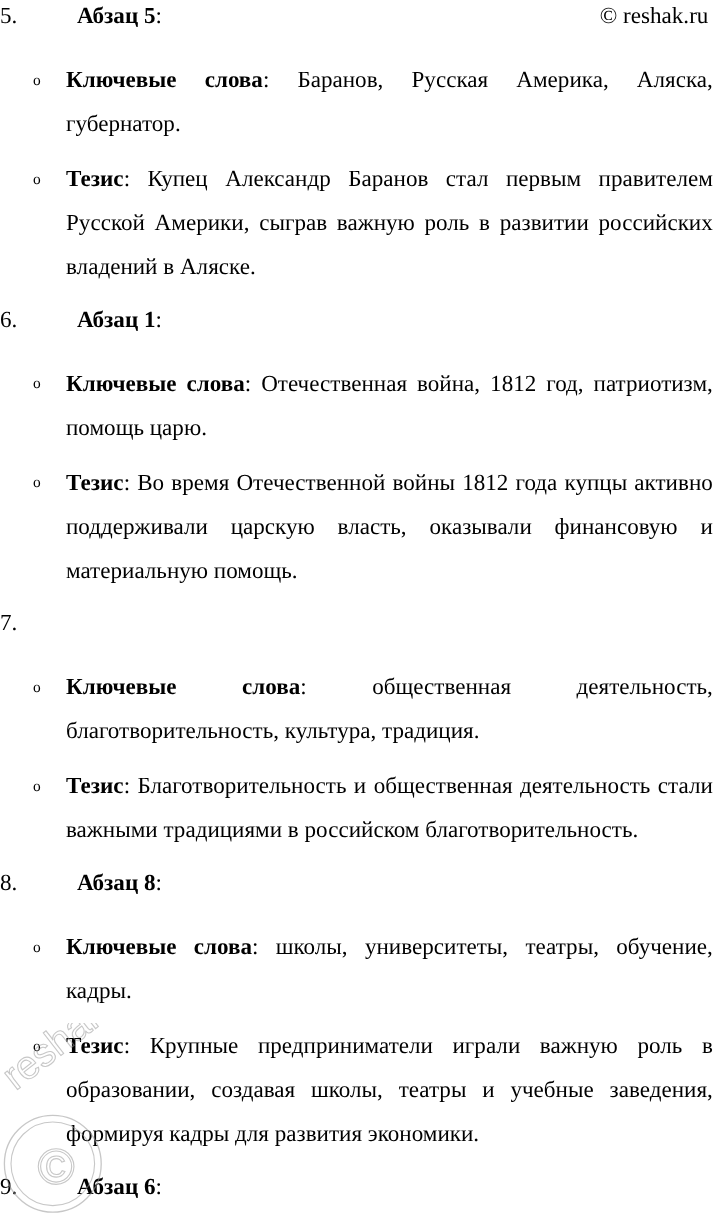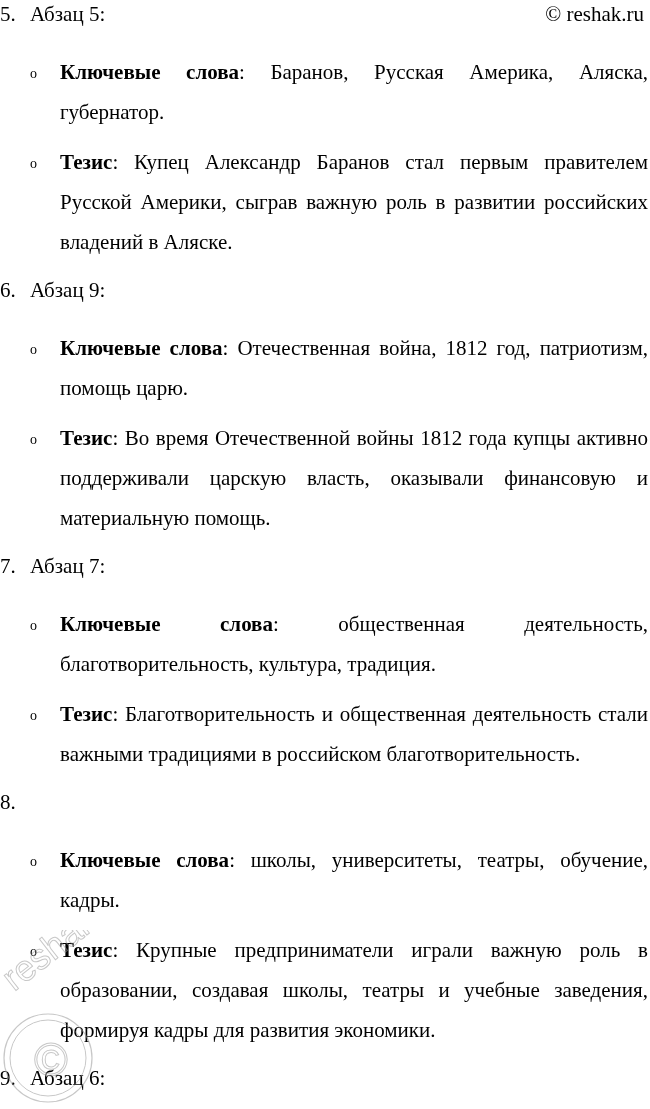--- a/index.html
+++ b/index.html
@@ -9,21 +9,21 @@
     color: #000; font-size: 21px;
   }
   .doc { position: absolute; left: 0; top: 0; width: 650px; }
   .section { position: relative; }
   .head {
     position: relative; height: 40px; line-height: 40px;
     margin-top: 0;
   }
   .num { position: absolute; left: 0; top: -6px; }
   .head-label { position: absolute; left: 30px; top: -6px; }
-  .head-label b { font-weight: normal; }
+  .head-label b { font-weight: bold; margin-left: 40px; }
   .bullet-item {
     position: relative; margin-left: 60px; width: 588px;
     line-height: 40px; text-align: justify; text-align-last: left;
     margin-top: 10px;
   }
   .bullet-mark {
     position: absolute; left: -30px; top: 0; font-size: 14px; line-height: 44px;
   }
   .lbl { font-weight: bold; margin-top: 20px; }
   .copyright {
@@ -51,50 +51,50 @@
     </div>
     <div class="bullet-item">
       <span class="bullet-mark">o</span>
       <span class="lbl">Тезис</span><span>: Купец Александр Баранов стал первым правителем Русской Америки, сыграв важную роль в развитии российских владений в Аляске.</span>
     </div>
   </div>
 
   <div class="section" style="margin-top:14px">
     <div class="head">
       <span class="num">6.</span>
-      <span class="head-label"><b>Абзац 9</b><span>:</span></span>
+      <span class="head-label"><b>Абзац 1</b><span>:</span></span>
     </div>
     <div class="bullet-item" style="margin-top:12px">
       <span class="bullet-mark">o</span>
       <span class="lbl">Ключевые слова</span><span>: Отечественная война, 1812 год, патриотизм, помощь царю.</span>
     </div>
     <div class="bullet-item">
       <span class="bullet-mark">o</span>
       <span class="lbl">Тезис</span><span>: Во время Отечественной войны 1812 года купцы активно поддерживали царскую власть, оказывали финансовую и материальную помощь.</span>
     </div>
   </div>
 
   <div class="section" style="margin-top:14px">
     <div class="head">
       <span class="num">7.</span>
-      <span class="head-label"><b>Абзац 7</b><span>:</span></span>
     </div>
     <div class="bullet-item" style="margin-top:12px">
       <span class="bullet-mark">o</span>
       <span class="lbl">Ключевые слова</span><span>: общественная деятельность, благотворительность, культура, традиция.</span>
     </div>
     <div class="bullet-item">
       <span class="bullet-mark">o</span>
       <span class="lbl">Тезис</span><span>: Благотворительность и общественная деятельность стали важными традициями в российском благотворительность.</span>
     </div>
   </div>
 
   <div class="section" style="margin-top:14px">
     <div class="head">
       <span class="num">8.</span>
+      <span class="head-label"><b>Абзац 8</b><span>:</span></span>
     </div>
     <div class="bullet-item" style="margin-top:12px">
       <span class="bullet-mark">o</span>
       <span class="lbl">Ключевые слова</span><span>: школы, университеты, театры, обучение, кадры.</span>
     </div>
     <div class="bullet-item">
       <span class="bullet-mark">o</span>
       <span class="lbl">Тезис</span><span>: Крупные предприниматели играли важную роль в образовании, создавая школы, театры и учебные заведения, формируя кадры для развития экономики.</span>
     </div>
   </div>

